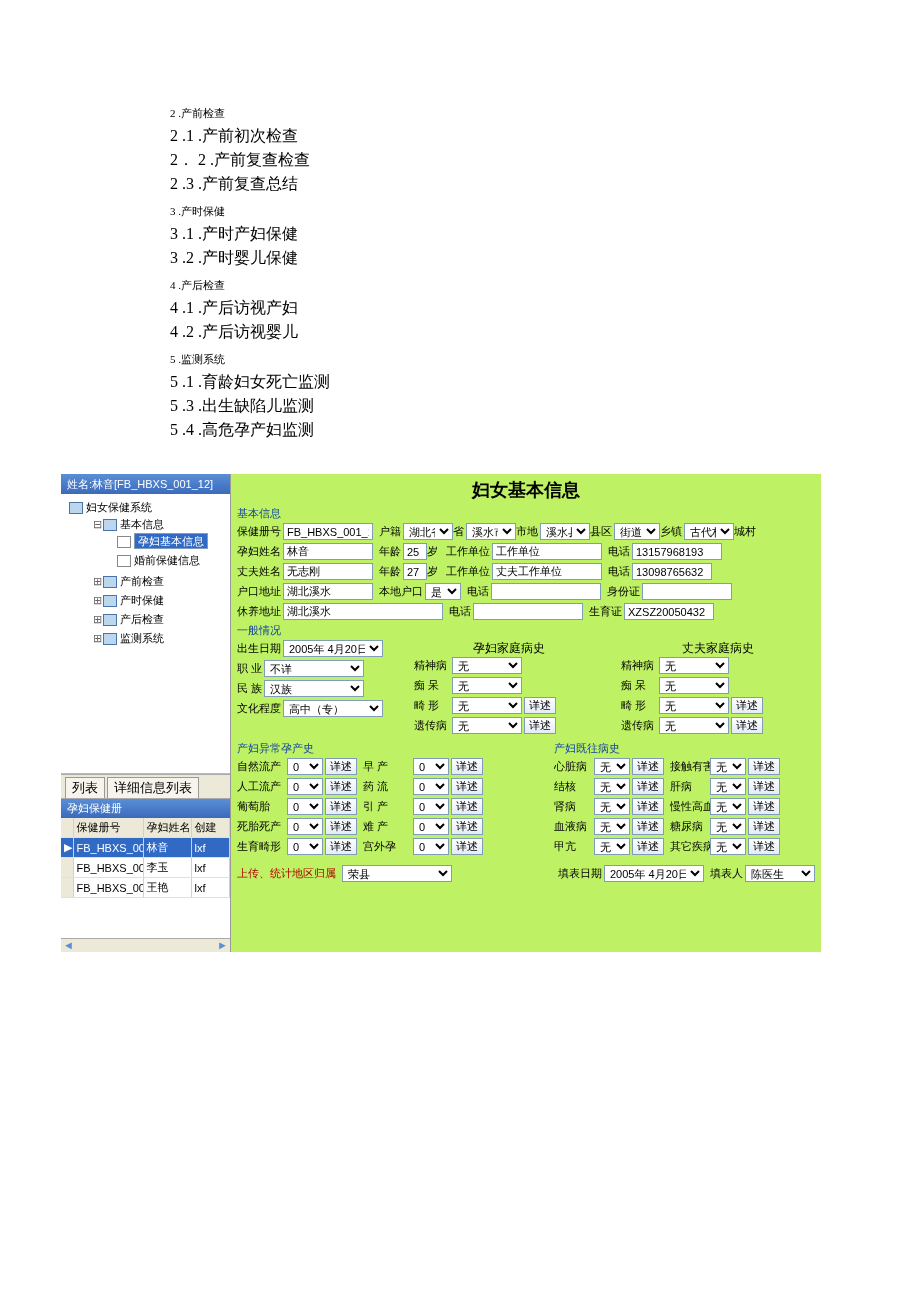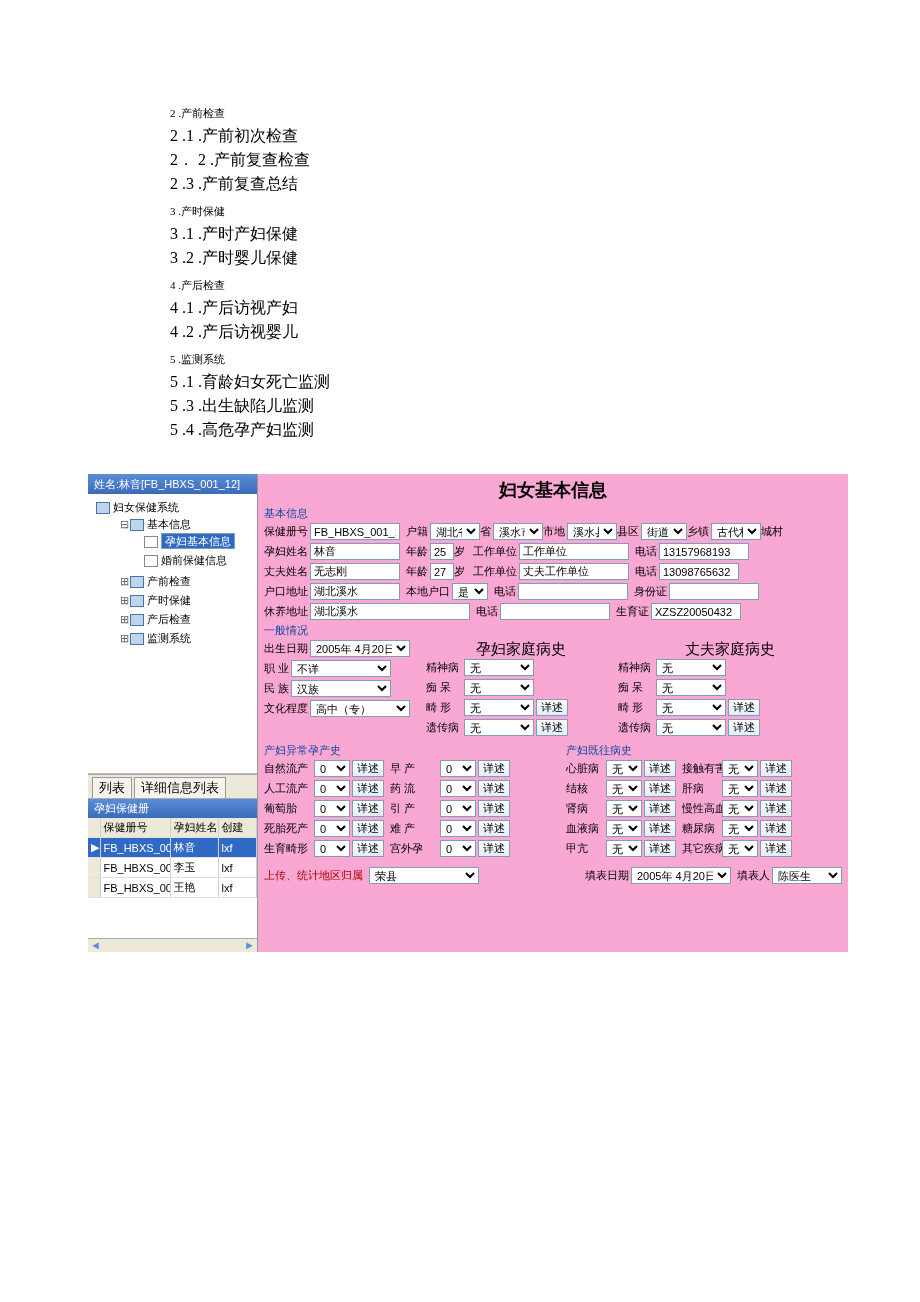--- a/index.html
+++ b/index.html
@@ -14,24 +14,24 @@
   .outline {
     padding: 100px 0 20px 170px;
     line-height: 1.5;
   }
   .outline ul { list-style: none; margin: 0; padding: 0; }
   .lvl1 > li { margin-bottom: 2px; }
   .lvl1 > li > .lbl { }
   .lvl2 { padding-left: 54px; }
 
   .app {
-    margin: 10px 128px 0 88px;
+    margin: 10px 128px 0 61px;
     width: 760px;
     height: 478px;
-    background: #f9a8d4;
+    background: #bef264;
     font-family: "SimSun", "宋体", sans-serif;
     font-size: 11px;
     color: #000;
     display: flex;
   }
   .left-pane {
     width: 170px;
     display: flex;
     flex-direction: column;
     border-right: 1px solid #999;
@@ -138,23 +138,23 @@
   }
   .btn {
     border: 1px solid #7f9db9;
     background: linear-gradient(#fefefe, #e4ecf7);
     height: 17px;
     font-size: 11px;
     padding: 0 4px;
     cursor: pointer;
   }
   .hgap { width: 6px; display: inline-block; }
-  .cols { display: flex; gap: 2px; }
+  .cols { display: flex; gap: 17px; }
   .col { flex: 1; }
-  .subhead { text-align: center; font-size: 15px; font-family: Liberation Serif, serif; }
+  .subhead { text-align: center; font-size: 12px; font-family: Liberation Serif, serif; }
   .detail-btn { margin-left: 2px; }
   option { font-size: 11px; }
 </style>
 </head>
 <body>
 
 <div class="outline">
   <ul class="lvl1" id="outline-root">
       <li><span class="lbl">2  .产前检查</span><ul class="lvl2">
           <li>2  .1  .产前初次检查</li>

